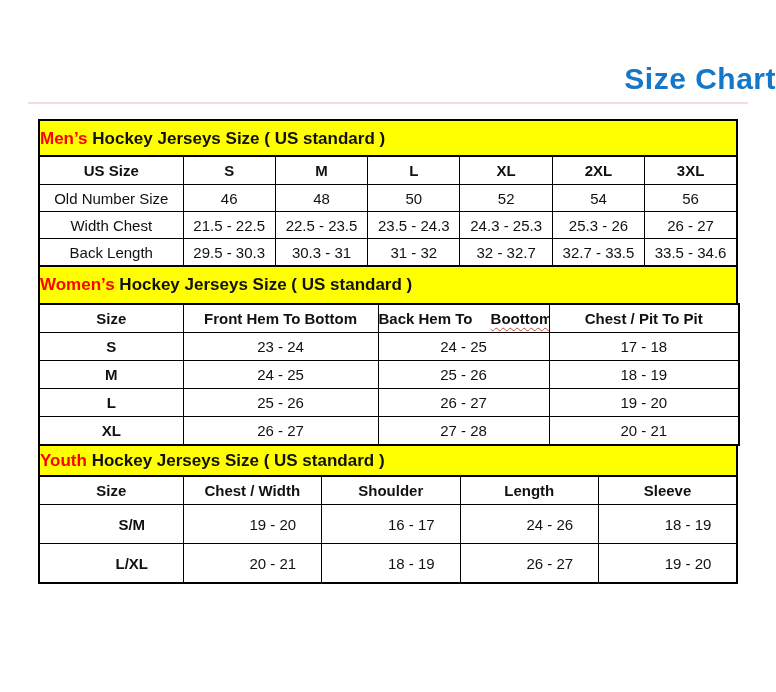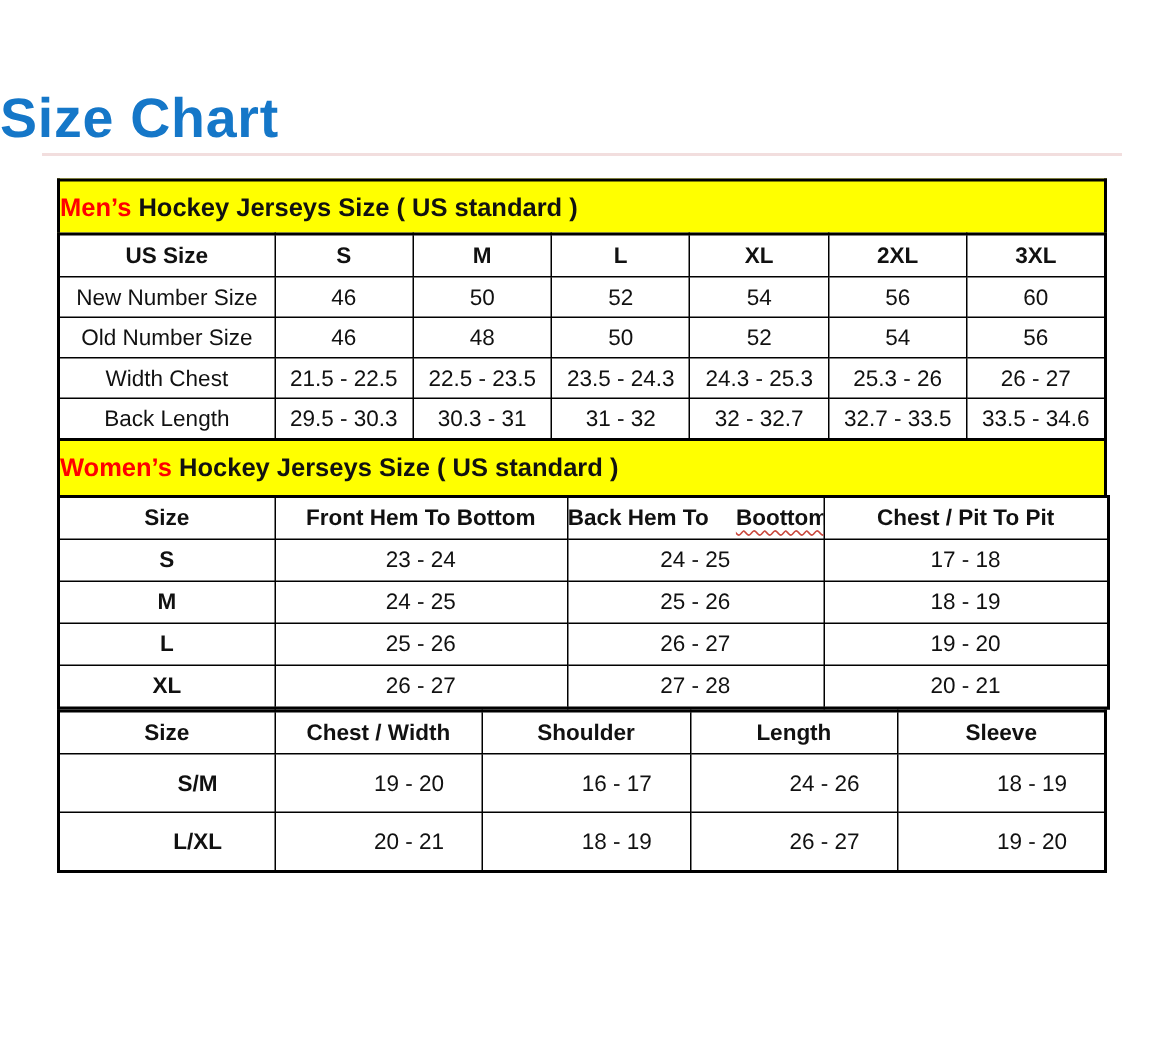--- a/index.html
+++ b/index.html
@@ -3,21 +3,21 @@
 <meta charset="utf-8">
 <style>
   html,body { margin:0; padding:0; }
   body {
     width:776px; height:692px; background:#ffffff;
     font-family:"Liberation Sans", sans-serif; color:#111;
     overflow:hidden;
   }
   .title {
     margin:0; padding-top:62px;
-    text-align:left; font-weight:bold; font-size:37px; line-height:34px;
+    text-align:right; font-weight:bold; font-size:30px; line-height:34px;
     color:var(--title-blue,#1577C8); letter-spacing:0.5px;
   }
   .title-rule { height:2px; background:#F2DEDE; margin:6px 28px 0 28px; }
   .chart { width:700px; margin:15px auto 0 auto; }
   .band {
     background:var(--band-yellow,#FFFF00);
     border-left:2px solid #000; border-right:2px solid #000;
     text-align:left; font-weight:bold; font-size:17px;
     height:36px; line-height:36px;
     box-sizing:border-box;
@@ -72,29 +72,20 @@
           <th>US Size</th>
           <th>S</th>
           <th>M</th>
           <th>L</th>
           <th>XL</th>
           <th>2XL</th>
           <th>3XL</th>
         </tr>
       </thead>
     <tbody>
-        <tr>
-          <td class="rowlabel">New Number Size</td>
-          <td>46</td>
-          <td>50</td>
-          <td>52</td>
-          <td>54</td>
-          <td>56</td>
-          <td>60</td>
-        </tr>
         <tr>
           <td class="rowlabel">Old Number Size</td>
           <td>46</td>
           <td>48</td>
           <td>50</td>
           <td>52</td>
           <td>54</td>
           <td>56</td>
         </tr>
         <tr>
@@ -156,20 +147,21 @@
         </tr>
         <tr>
           <td class="rowlabel">XL</td>
           <td>26 - 27</td>
           <td>27 - 28</td>
           <td>20 - 21</td>
         </tr>
       </tbody>
   </table>
 
+  <div class="band band-sm"><span class="accent">Youth</span><span> Hockey Jerseys Size ( US standard )</span></div>
 
   <table class="t-youth">
     <colgroup>
       <col style="width:144px">
         <col>
         <col>
         <col>
         <col>
     </colgroup>
     <thead>

